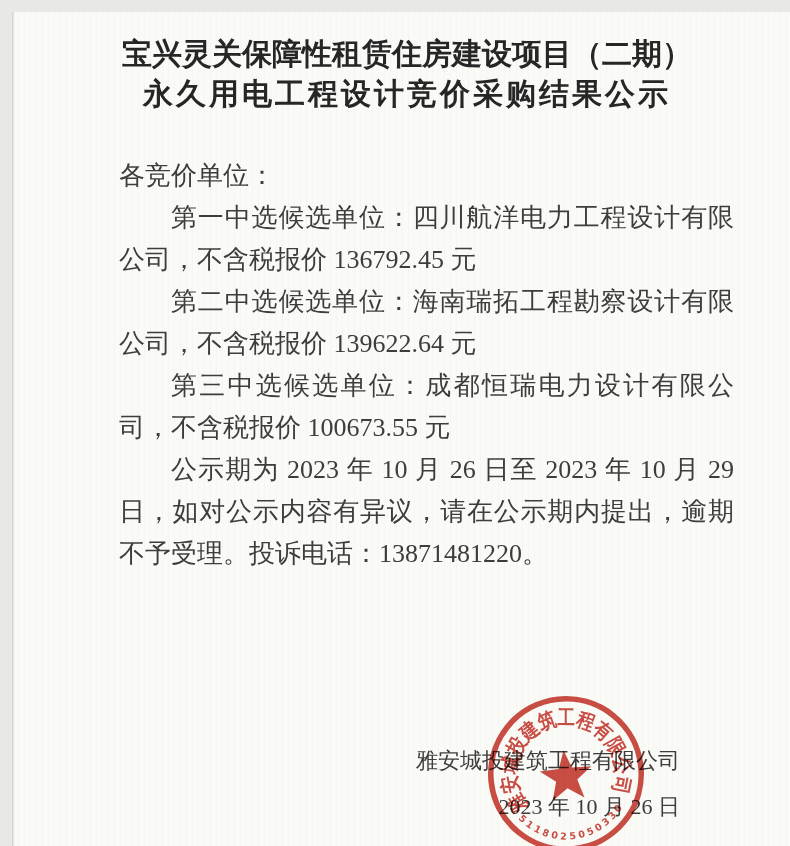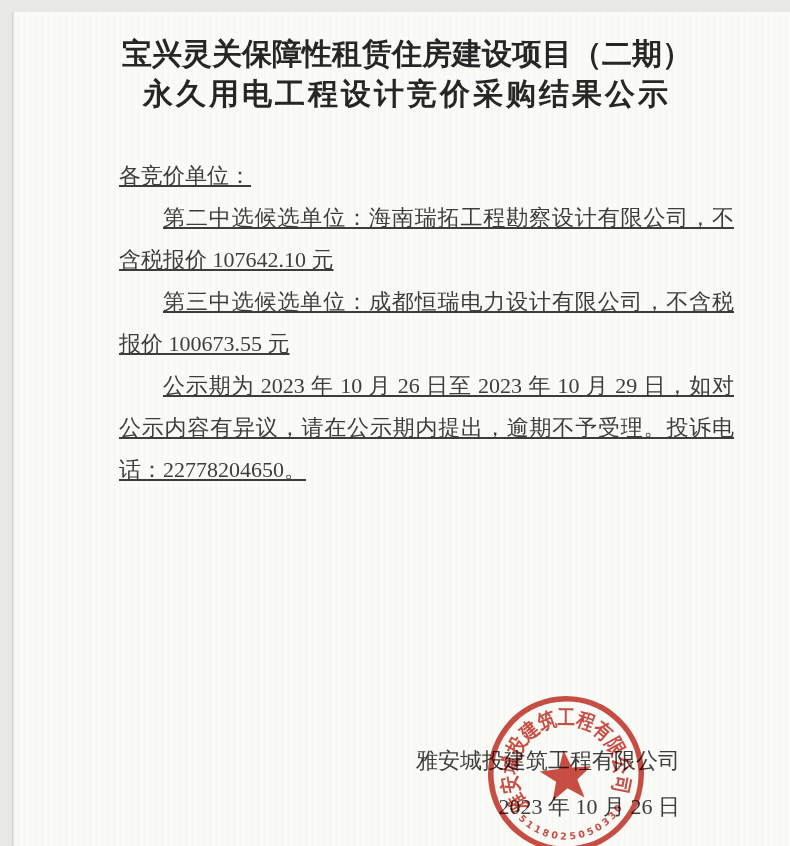--- a/index.html
+++ b/index.html
@@ -41,25 +41,24 @@
     font-weight: 700;
     font-size: 30px;
     line-height: 40px;
     color: #262626;
   }
   .title-line { display: block; }
   .title-line-2 { letter-spacing: 3px; }
 
   .doc-body {
     margin: 41px 68px 0 107px;
-    font-size: 22px;
+    font-size: 26px;
     line-height: 42px;
     text-align: justify;
     color: #3d3d3d;
-    text-decoration: underline;
   }
   .doc-body p { margin: 0; }
   .para { text-indent: 2em; }
 
   .signature {
     position: absolute;
     top: 726px;
     right: 122px;
     text-align: right;
     font-size: 22px;
@@ -95,23 +94,24 @@
 
 <div class="page">
 
   <h1 class="doc-title">
     <span class="title-line title-line-1">宝兴灵关保障性租赁住房建设项目（二期）</span>
     <span class="title-line title-line-2">永久用电工程设计竞价采购结果公示</span>
   </h1>
 
   <div class="doc-body">
     <p class="salutation">各竞价单位：</p>
-    <p class="para">第二中选候选单位：海南瑞拓工程勘察设计有限公司，不含税报价 107642.10 元</p>
+    <p class="para">第一中选候选单位：四川航洋电力工程设计有限公司，不含税报价 136792.45 元</p>
+    <p class="para">第二中选候选单位：海南瑞拓工程勘察设计有限公司，不含税报价 139622.64 元</p>
     <p class="para">第三中选候选单位：成都恒瑞电力设计有限公司，不含税报价 100673.55 元</p>
-    <p class="para">公示期为 2023 年 10 月 26 日至 2023 年 10 月 29 日，如对公示内容有异议，请在公示期内提出，逾期不予受理。投诉电话：22778204650。</p>
+    <p class="para">公示期为 2023 年 10 月 26 日至 2023 年 10 月 29 日，如对公示内容有异议，请在公示期内提出，逾期不予受理。投诉电话：13871481220。</p>
   </div>
 
   <div class="signature">
     <div class="sig-company">雅安城投建筑工程有限公司</div>
     <div class="sig-date">2023 年 10 月 26 日</div>
   </div>
 
   <svg class="seal" viewBox="0 0 200 200" xmlns="http://www.w3.org/2000/svg">
     <defs>
       <path id="sealTopArc" d="M 49.2,135.6 A 62,62 0 1 1 150.8,135.6" fill="none"></path>

